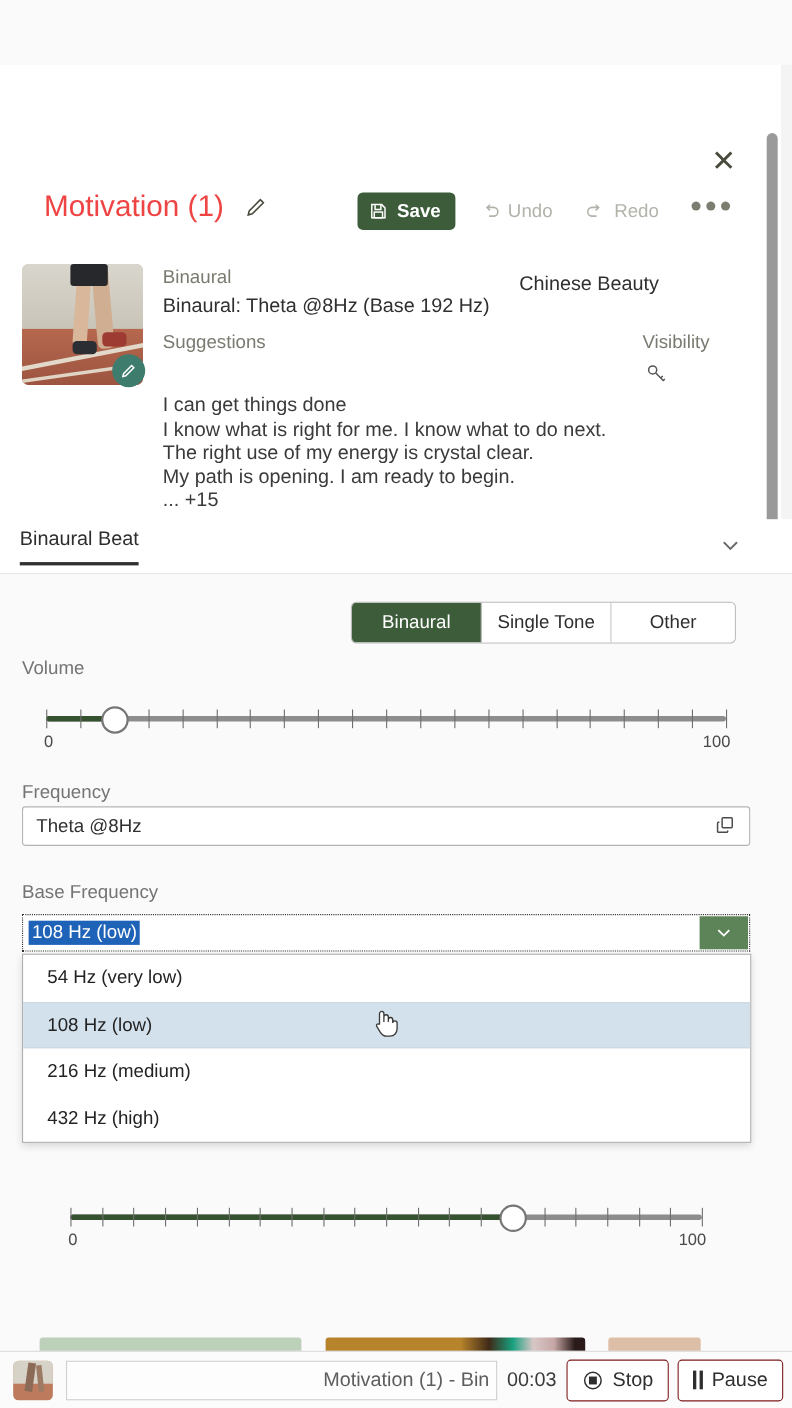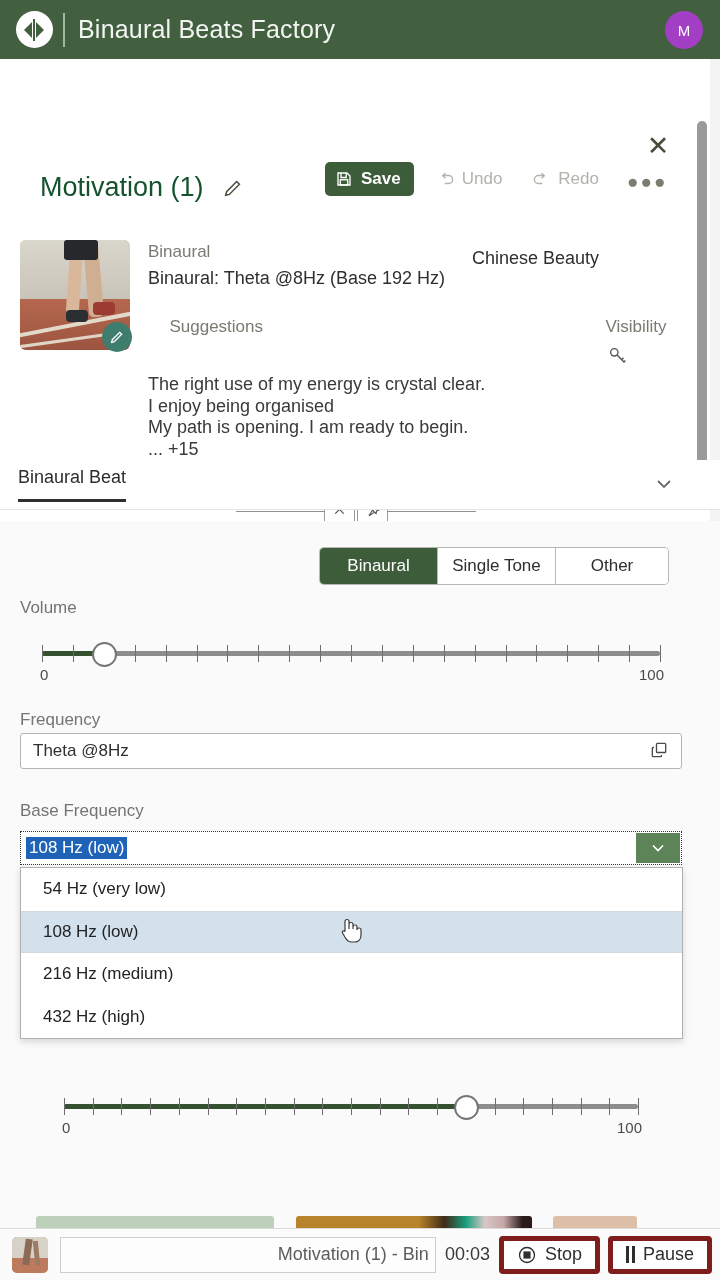--- a/index.html
+++ b/index.html
@@ -48,25 +48,25 @@
     position: absolute; top: 59px; left: 0; width: 710px; height: 462px;
     background: #fefffe; overflow: hidden;
   }
   .close-x {
     position: absolute; right: 38px; top: 74px; width: 28px; height: 28px;
     color: #4a4a3c; font-size: 27px; line-height: 26px; text-align: center; cursor: pointer;
   }
   .title-row {
     position: absolute; left: 40px; top: 113px; display: flex; align-items: center; gap: 0;
   }
-  .doc-title { font-size: 27px; color: #14532d; }
+  .doc-title { font-size: 27px; color: #ef4444; }
   .pencil-ico { margin-left: 18px; width: 22px; height: 22px; color: #4a4a3c; }
   .pencil-ico svg { display: block; }
 
-  .actions { position: absolute; left: 325px; top: 103px; display: flex; align-items: center; }
+  .actions { position: absolute; left: 325px; top: 116px; display: flex; }
   .save-btn {
     background: #3d5c3a; color: #fff; border: none; border-radius: 5px;
     height: 34px; padding: 0 13px 0 10px; display: flex; align-items: center; gap: 8px;
     font-size: 17px; font-weight: bold; cursor: pointer;
   }
   .save-btn svg { display: block; }
   .ghost-btn {
     background: transparent; border: none; color: #b3b3ab;
     height: 34px; padding: 0 8px; display: flex; align-items: center; gap: 7px;
     font-size: 17px; margin-left: 14px; cursor: pointer;
@@ -96,21 +96,21 @@
     border-radius: 50%; background: #3e7d6e; display: flex; align-items: center; justify-content: center;
   }
   .thumb-edit svg { display: block; }
 
   .meta { position: absolute; left: 148px; top: 183px; width: 540px; }
   .meta-label { color: #7a7a70; font-size: 17px; }
   .meta-value { color: #2f2f2f; font-size: 18px; margin-top: 6px; }
   .row-1 { display: flex; }
   .row-1 .col-a { width: 324px; }
   .row-1 .col-b { width: 200px; }
-  .sugg-head { display: flex; margin-top: 28px; justify-content: center; }
+  .sugg-head { display: flex; margin-top: 12px; }
   .sugg-head .col-a { width: 436px; }
   .sugg-lines { margin-top: 7px; color: #3a3a3a; font-size: 18px; line-height: 21.5px; }
   .key-ico { margin-top: 8px; margin-left: 2px; width: 22px; height: 22px; color: #555; }
   .key-ico svg { display: block; }
 
   
   .cluster { position: absolute; left: 236px; top: 437px; width: 240px; display: flex; align-items: center; }
   .cluster .line { flex: 1; height: 1px; background: #8f8f8f; }
   .cbtn {
     width: 31px; height: 31px; border: 1px solid #9a9a9a; border-radius: 5px; background: #fff;
@@ -121,21 +121,21 @@
 
   
   .vscroll {
     position: absolute; right: 3px; top: 62px; width: 10px; height: 378px;
     background: #9a9a9a; border-radius: 5px; cursor: pointer;
   }
   .editor-edge { position: absolute; left: 710px; top: 59px; width: 10px; height: 462px; background: #f4f4f4; }
 
   
   .sect-head {
-    position: absolute; top: 460px; left: 0; width: 720px; height: 50px;
+    position: absolute; top: 472px; left: 0; width: 720px; height: 50px;
     background: #fefffe; border-bottom: 1px solid #e3e3e3;
   }
   .sect-tab {
     position: absolute; left: 18px; top: 7px; font-size: 18px; color: #2d2d2d;
     padding-bottom: 11px; border-bottom: 3px solid #2f2f2f; cursor: pointer;
   }
   .sect-chev { position: absolute; right: 44px; top: 12px; width: 24px; height: 24px; color: #6b6b6b; cursor: pointer; }
   .sect-chev svg { display: block; }
 
   
@@ -244,48 +244,34 @@
   .player-thumb .pt-fl { position:absolute; left:0; right:0; bottom:0; height:40%; background:#bd7a5c; }
   .player-thumb .pt-b1 { position:absolute; left:12px; top:2px; width:7px; height:26px; background:#8b6a57; transform: rotate(8deg); }
   .player-thumb .pt-b2 { position:absolute; left:22px; top:4px; width:5px; height:24px; background:#9c7a63; transform: rotate(-6deg); }
   .player-title {
     flex: 1; height: 36px; margin-left: 12px; border: 1px solid #cfcfcf; background: #fdfdfd;
     display: flex; align-items: center; justify-content: flex-end; padding-right: 6px;
     font-size: 18px; color: #5d5d5d; overflow: hidden; white-space: nowrap;
   }
   .player-time { font-size: 18px; color: #3a3a3a; margin: 0 9px; flex: none; }
   .pbtn {
-    height: 38px; border: 5px solid #7f1d1d; border-radius: 4px; background: #fff;
+    height: 38px; border: 1px solid #7f1d1d; border-radius: 4px; background: #fff;
     display: flex; align-items: center; gap: 8px; padding: 0 13px;
     font-size: 18px; color: #2e2e2e; cursor: pointer; flex: none;
   }
   .pbtn + .pbtn { margin-left: 8px; }
   .pbtn svg { display: block; }
   .pause-bars { display: flex; gap: 3px; }
   .pause-bars i { display: block; width: 3px; height: 17px; background: #2e2e2e; }
 </style>
 </head>
 <body>
 
 <div id="app">
 
-  <div class="appbar">
-    <div class="logo-wrap">
-      <div class="logo-circle">
-        <div class="logo-inner">
-          <span class="logo-tri-l"></span>
-          <span class="logo-bar"></span>
-          <span class="logo-tri-r"></span>
-        </div>
-      </div>
-    </div>
-    <div class="appbar-divider"></div>
-    <div class="appbar-title">Binaural Beats Factory</div>
-    <div class="avatar">M</div>
-  </div>
 
   <div class="editor">
 
     <div class="title-row">
       <div class="doc-title">Motivation (1)</div>
       <span class="pencil-ico">
         <svg width="22" height="22" viewBox="0 0 24 24" fill="none" stroke="currentColor" stroke-width="1.6">
           <path d="M4 20l4-1 11-11-3-3L5 16z"></path>
         </svg>
       </span>
@@ -367,22 +353,23 @@
               <circle cx="8" cy="8" r="4"></circle>
                 <path d="M11 11l8 8"></path>
                 <path d="M16 16l2-2"></path>
                 <path d="M18.5 18.5l1.5-1.5"></path>
             </svg>
           </div>
         </div>
       </div>
 
       <div class="sugg-lines">
+        <div>I can get things done</div>
+        <div>I know what is right for me. I know what to do next.</div>
         <div>The right use of my energy is crystal clear.</div>
-        <div>I enjoy being organised</div>
         <div>My path is opening. I am ready to begin.</div>
         <div>... +15</div>
       </div>
     </div>
 
     <div class="cluster">
       <div class="line"></div>
       <div class="cbtn">
         <svg width="17" height="17" viewBox="0 0 24 24" fill="none" stroke="#555" stroke-width="1.8">
           <path d="M6 15l6-6 6 6"></path>

